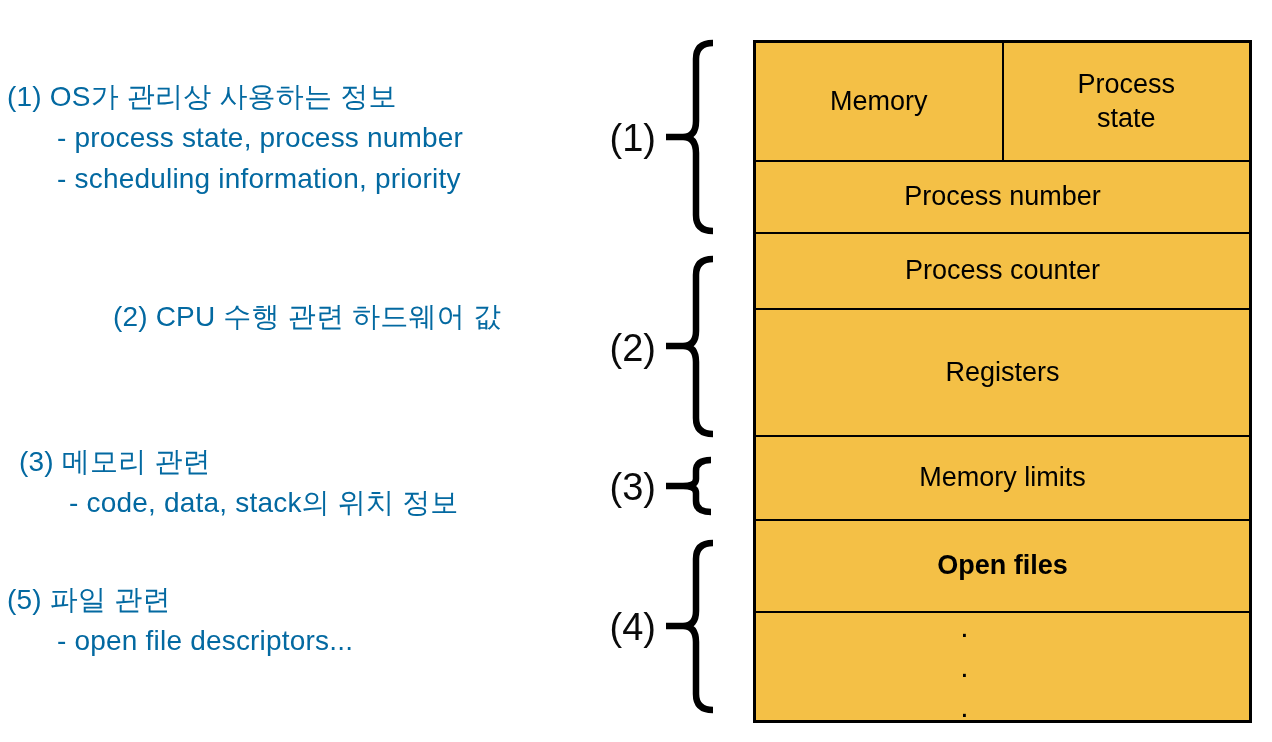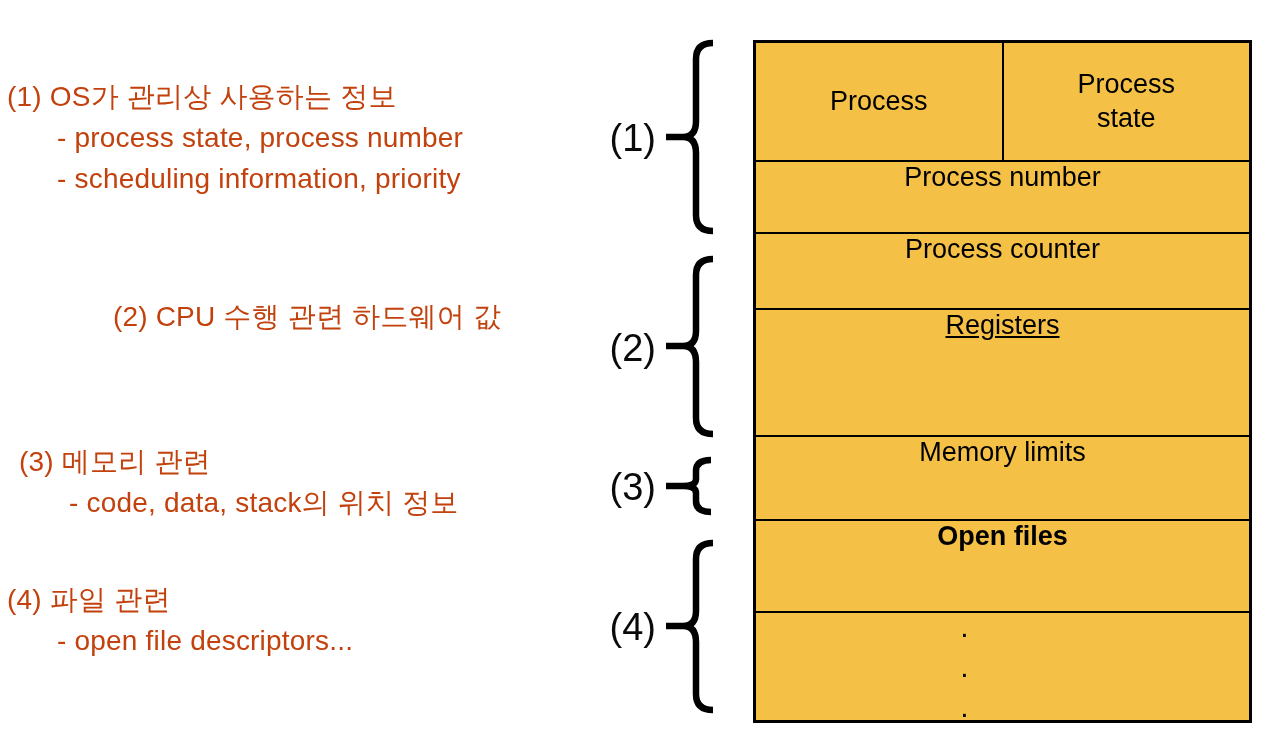--- a/index.html
+++ b/index.html
@@ -14,21 +14,21 @@
     overflow: hidden;
   }
 
   
   .annotation {
     position: absolute;
     left: 7px;
     width: 600px;
     font-size: 28px;
     line-height: 41px;
-    color: #c2410c;
+    color: #0369a1;
     letter-spacing: 0.2px;
   }
   .annotation .detail { padding-left: 50px; }
   .ann-1 { top: 76px; }
   .ann-2 { top: 296px; text-align: center; }
   .ann-3 { top: 441px; margin-left: 12px; }
   .ann-4 { top: 579px; }
 
   
   .brace-label {
@@ -60,28 +60,29 @@
     width: 499px;
     height: 683px;
     border: 3px solid var(--line, #000);
     background: var(--cell-fill, #F4C046);
     display: flex;
     flex-direction: column;
     font-size: 27px;
   }
   .pcb-row {
     display: flex;
+    align-items: center;
     justify-content: center;
     text-align: center;
     border-bottom: 2px solid var(--line, #000);
   }
   .row-1 { height: 125px; padding: 0; align-items: stretch; }
   .row-2 { height: 75px; }
   .row-3 { height: 80px; }
-  .row-4 { height: 133px; text-decoration: underline; }
+  .row-4 { height: 133px; }
   .row-5 { height: 88px; }
   .row-6 { height: 97px; font-weight: bold; }
   .row-7 { flex: 1; border-bottom: none; flex-direction: column; gap: 13px;
            font-size: 30px; line-height: 27px; transform: translateX(-38px); }
   .cell {
     flex: 1;
     display: flex;
     align-items: center;
     justify-content: center;
     text-align: center;
@@ -100,21 +101,21 @@
     <div class="detail">- scheduling information, priority</div>
   </div>
   <div class="annotation ann-2">
     <div>(2) CPU 수행 관련 하드웨어 값</div>
   </div>
   <div class="annotation ann-3">
     <div>(3) 메모리 관련</div>
     <div class="detail">- code, data, stack의 위치 정보</div>
   </div>
   <div class="annotation ann-4">
-    <div>(4) 파일 관련</div>
+    <div>(5) 파일 관련</div>
     <div class="detail">- open file descriptors...</div>
   </div>
 
   <div class="brace-label bl-1">(1)</div>
   <div class="brace-label bl-2">(2)</div>
   <div class="brace-label bl-3">(3)</div>
   <div class="brace-label bl-4">(4)</div>
 
   <div class="brace br-1">
     <svg viewBox="0 0 54 196" preserveAspectRatio="none">
@@ -133,21 +134,21 @@
   </div>
   <div class="brace br-4">
     <svg viewBox="0 0 54 175" preserveAspectRatio="none">
       <path d="M 50 4 Q 33 4 33 20 L 33 72 Q 33 87 20 87 Q 33 87 33 103 L 33 155 Q 33 171 50 171 M 3 87 L 20 87" fill="none" stroke="#000" stroke-width="6.5" stroke-linejoin="round"></path>
     </svg>
   </div>
 
   <div class="pcb">
     <div class="pcb-row row-1">
       <div class="cell cell-divider">
-        <span>Process</span>
+        <span>Memory</span>
       </div>
       <div class="cell">
         <span class="narrow">Process state</span>
       </div>
     </div>
     <div class="pcb-row row-2">
       <span>Process number</span>
     </div>
     <div class="pcb-row row-3">
       <span>Process counter</span>

